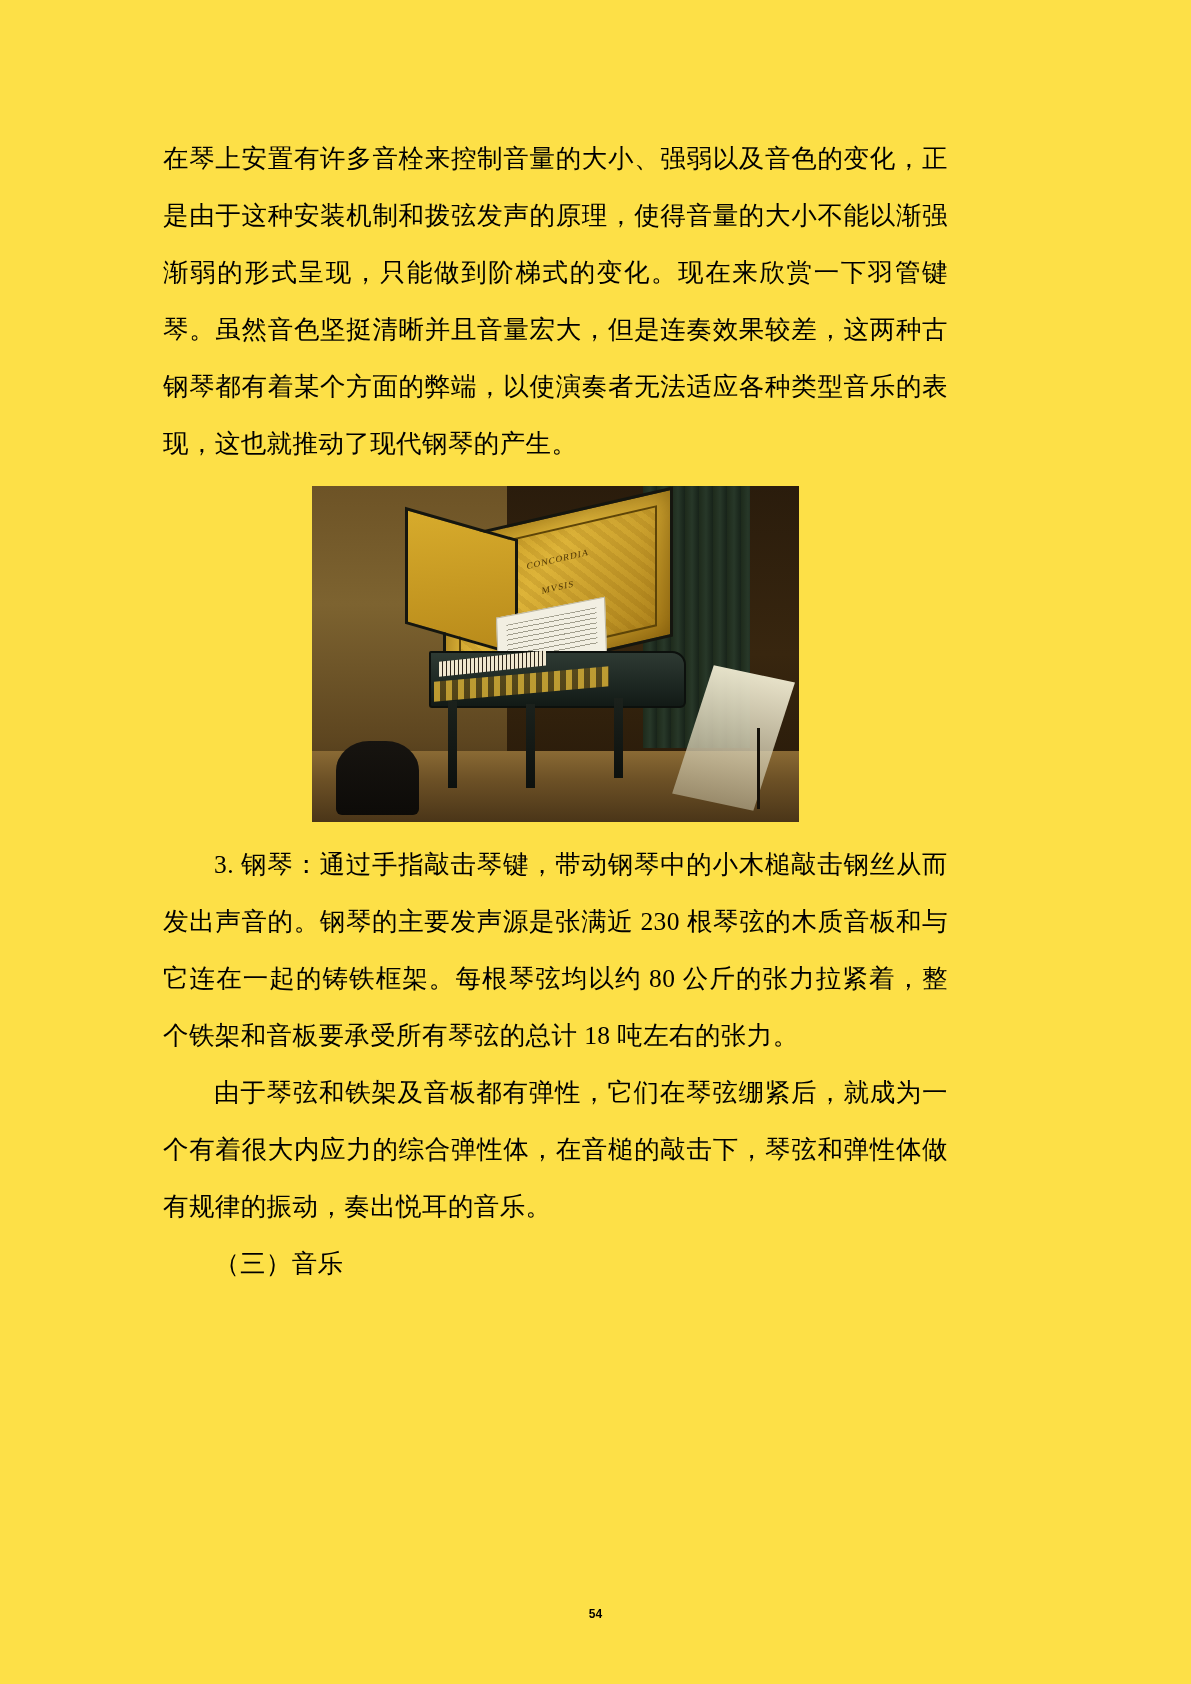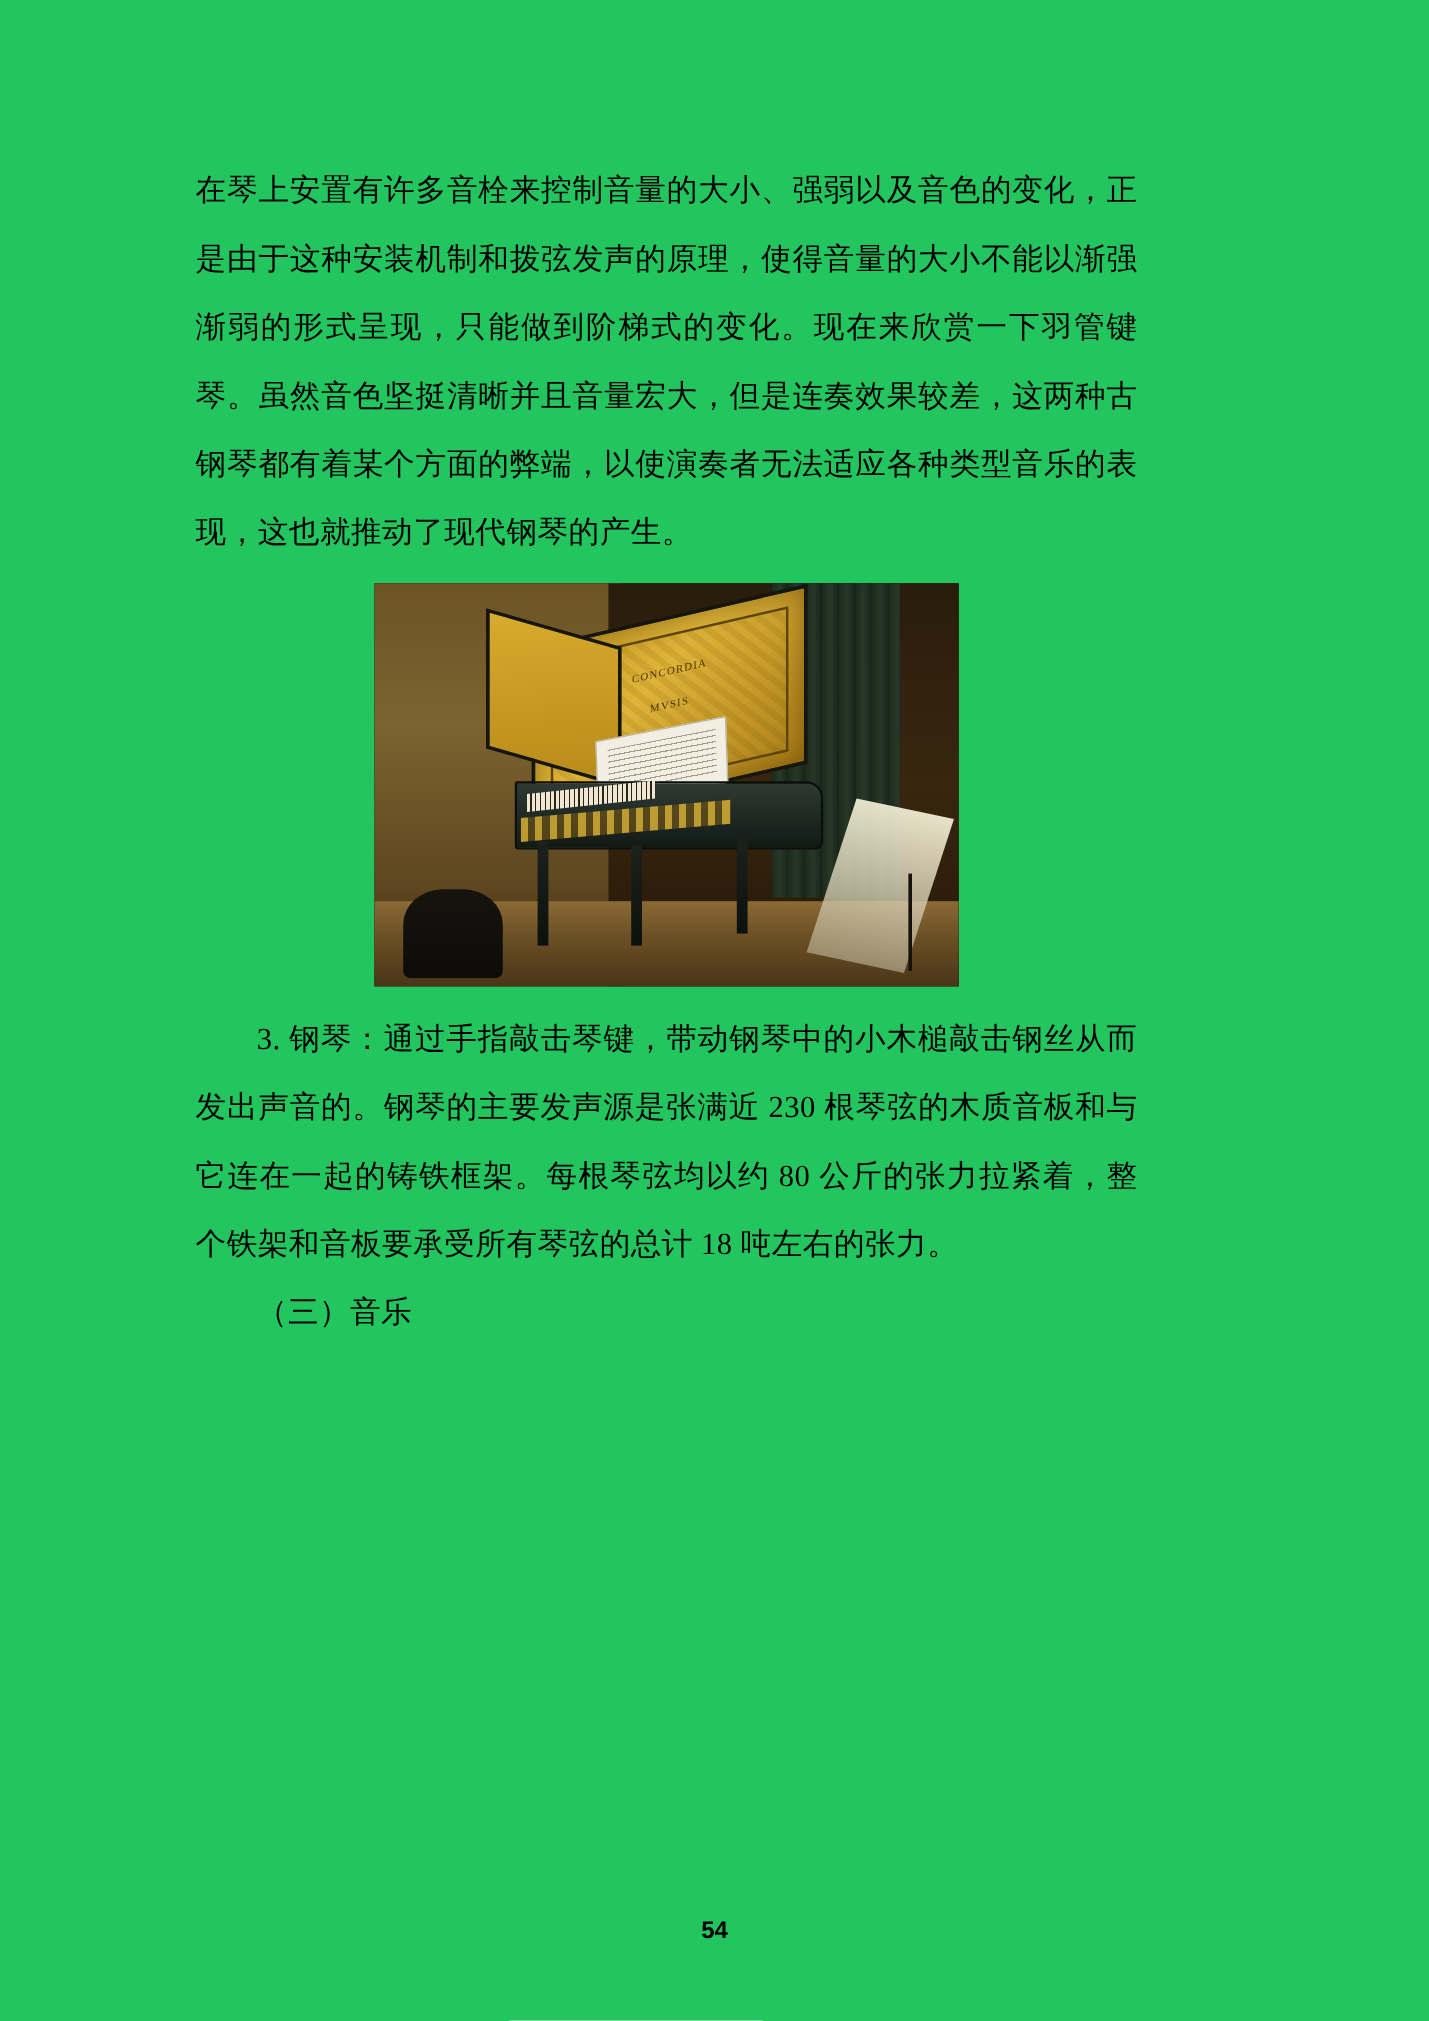--- a/index.html
+++ b/index.html
@@ -9,21 +9,21 @@
   }
   body {
     font-family: "Liberation Serif", "DejaVu Serif", serif;
     color: #000000;
   }
   .page {
     position: relative;
     width: 1191px;
     height: 1684px;
     margin: 0 auto;
-    background: #22c55e;
+    background: #fde047;
     overflow: hidden;
     box-sizing: border-box;
   }
   .content {
     position: absolute;
     left: 163px;
     top: 130px;
     width: 785px;
   }
   p.body-text {
@@ -138,21 +138,21 @@
     position: absolute; left: 5%; top: 76%; width: 17%; height: 22%;
     background: linear-gradient(180deg, #171410 0%, #0d0b08 100%);
     border-radius: 40% 40% 6px 6px;
   }
   .page-number {
     position: absolute;
     left: 0; right: 0;
     bottom: 63px;
     text-align: center;
     font-family: "Liberation Sans", sans-serif;
-    font-size: 20px;
+    font-size: 12px;
     font-weight: bold;
     color: #000000;
   }
 </style>
 </head>
 <body>
 
 <div class="page">
 
   <div class="content">
@@ -181,19 +181,20 @@
         <div class="ph-leg l1"></div>
         <div class="ph-leg l2"></div>
         <div class="ph-leg l3"></div>
         <div class="ph-stand"></div>
         <div class="ph-stand2"></div>
         <div class="ph-chair"></div>
       </div>
     </div>
 
     <p class="body-text indent">3. 钢琴：通过手指敲击琴键，带动钢琴中的小木槌敲击钢丝从而发出声音的。钢琴的主要发声源是张满近 230 根琴弦的木质音板和与它连在一起的铸铁框架。每根琴弦均以约 80 公斤的张力拉紧着，整个铁架和音板要承受所有琴弦的总计 18 吨左右的张力。</p>
+    <p class="body-text indent">由于琴弦和铁架及音板都有弹性，它们在琴弦绷紧后，就成为一个有着很大内应力的综合弹性体，在音槌的敲击下，琴弦和弹性体做有规律的振动，奏出悦耳的音乐。</p>
     <p class="body-text indent">（三）音乐</p>
 
   </div>
 
   <div class="page-number">54</div>
 
 </div>
 
 </body></html>

